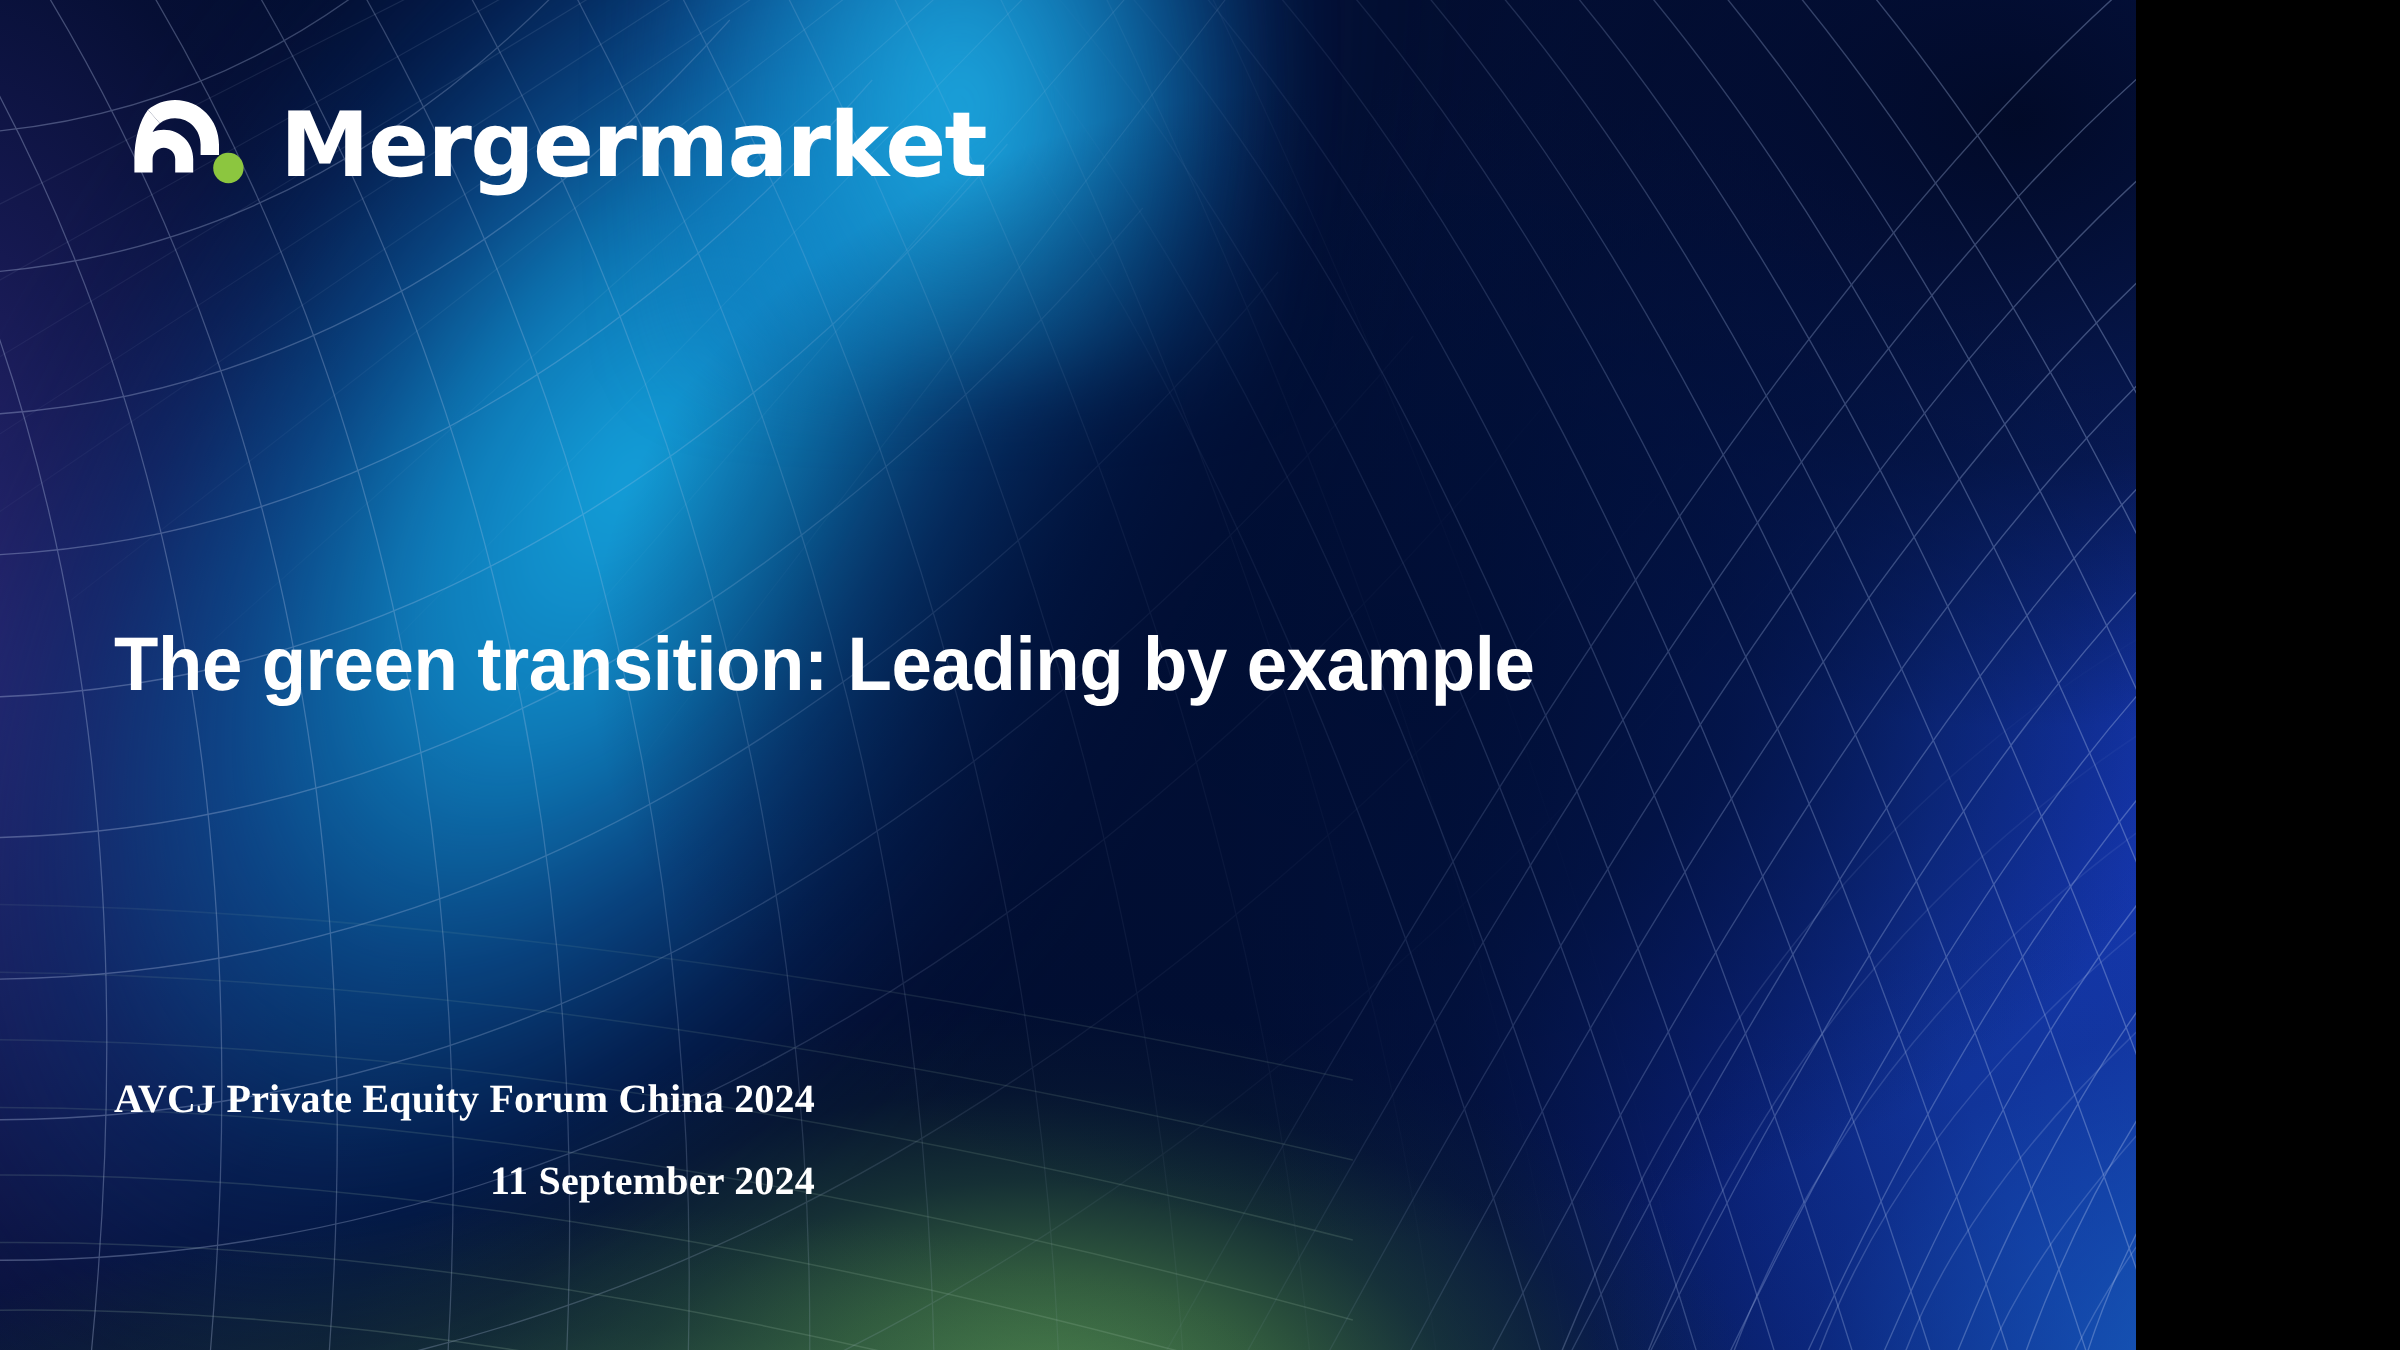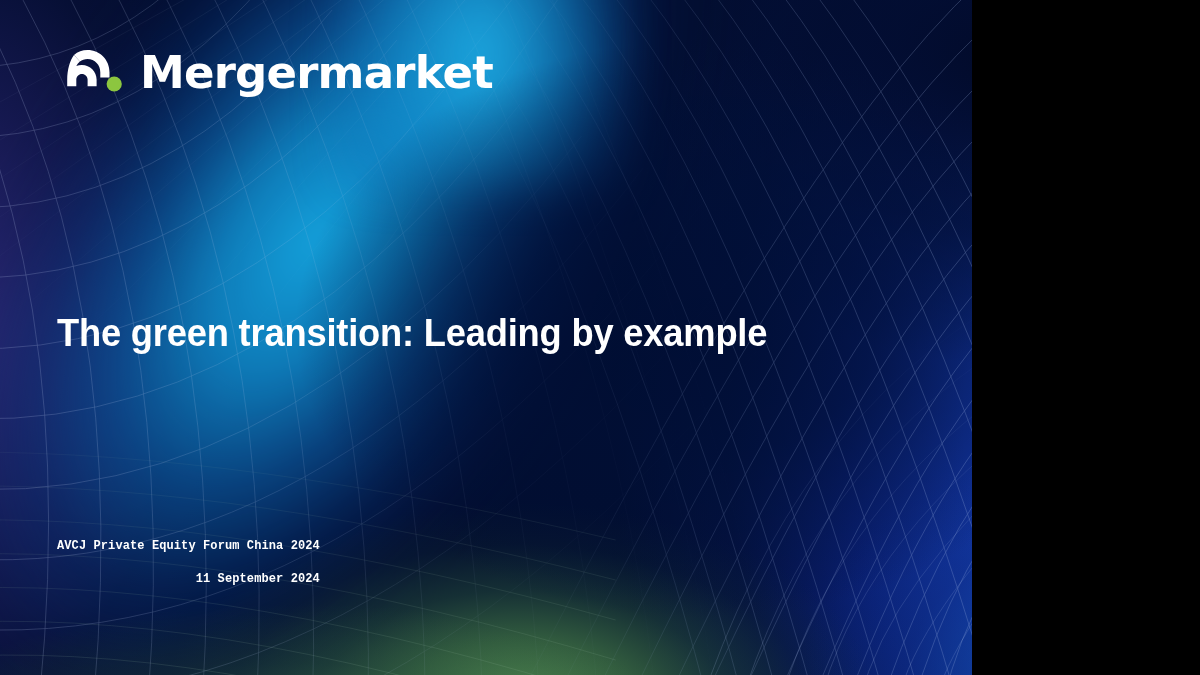--- a/index.html
+++ b/index.html
@@ -7,21 +7,21 @@
     margin: 0;
     padding: 0;
     background: #000;
   }
   body {
     font-family: "Liberation Sans", "DejaVu Sans", sans-serif;
   }
 
   .slide {
     position: relative;
-    width: 972px;
+    width: 1068px;
     height: 675px;
     overflow: hidden;
     background: #15803d;
     isolation: isolate;
   }
 
   
   .bg-base {
     position: absolute;
     inset: 0;
@@ -196,27 +196,27 @@
   }
 
   
   .footer {
     position: absolute;
     left: 57px;
     top: 540px;
   }
   .footer-line {
     color: #ffffff;
-    font-size: 12px;
+    font-size: 20px;
     font-weight: bold;
     line-height: 1;
     letter-spacing: 0.1px;
     margin-bottom: 21px;
     white-space: nowrap;
-    font-family: Liberation Mono, monospace;
+    font-family: Liberation Serif, serif;
   }
   .footer-line:last-child { margin-bottom: 0; text-align: right; }
 </style>
 </head>
 <body>
 
 <div class="slide">
 
   <div class="bg-base"></div>
   <div class="bg-right-blue"></div>

